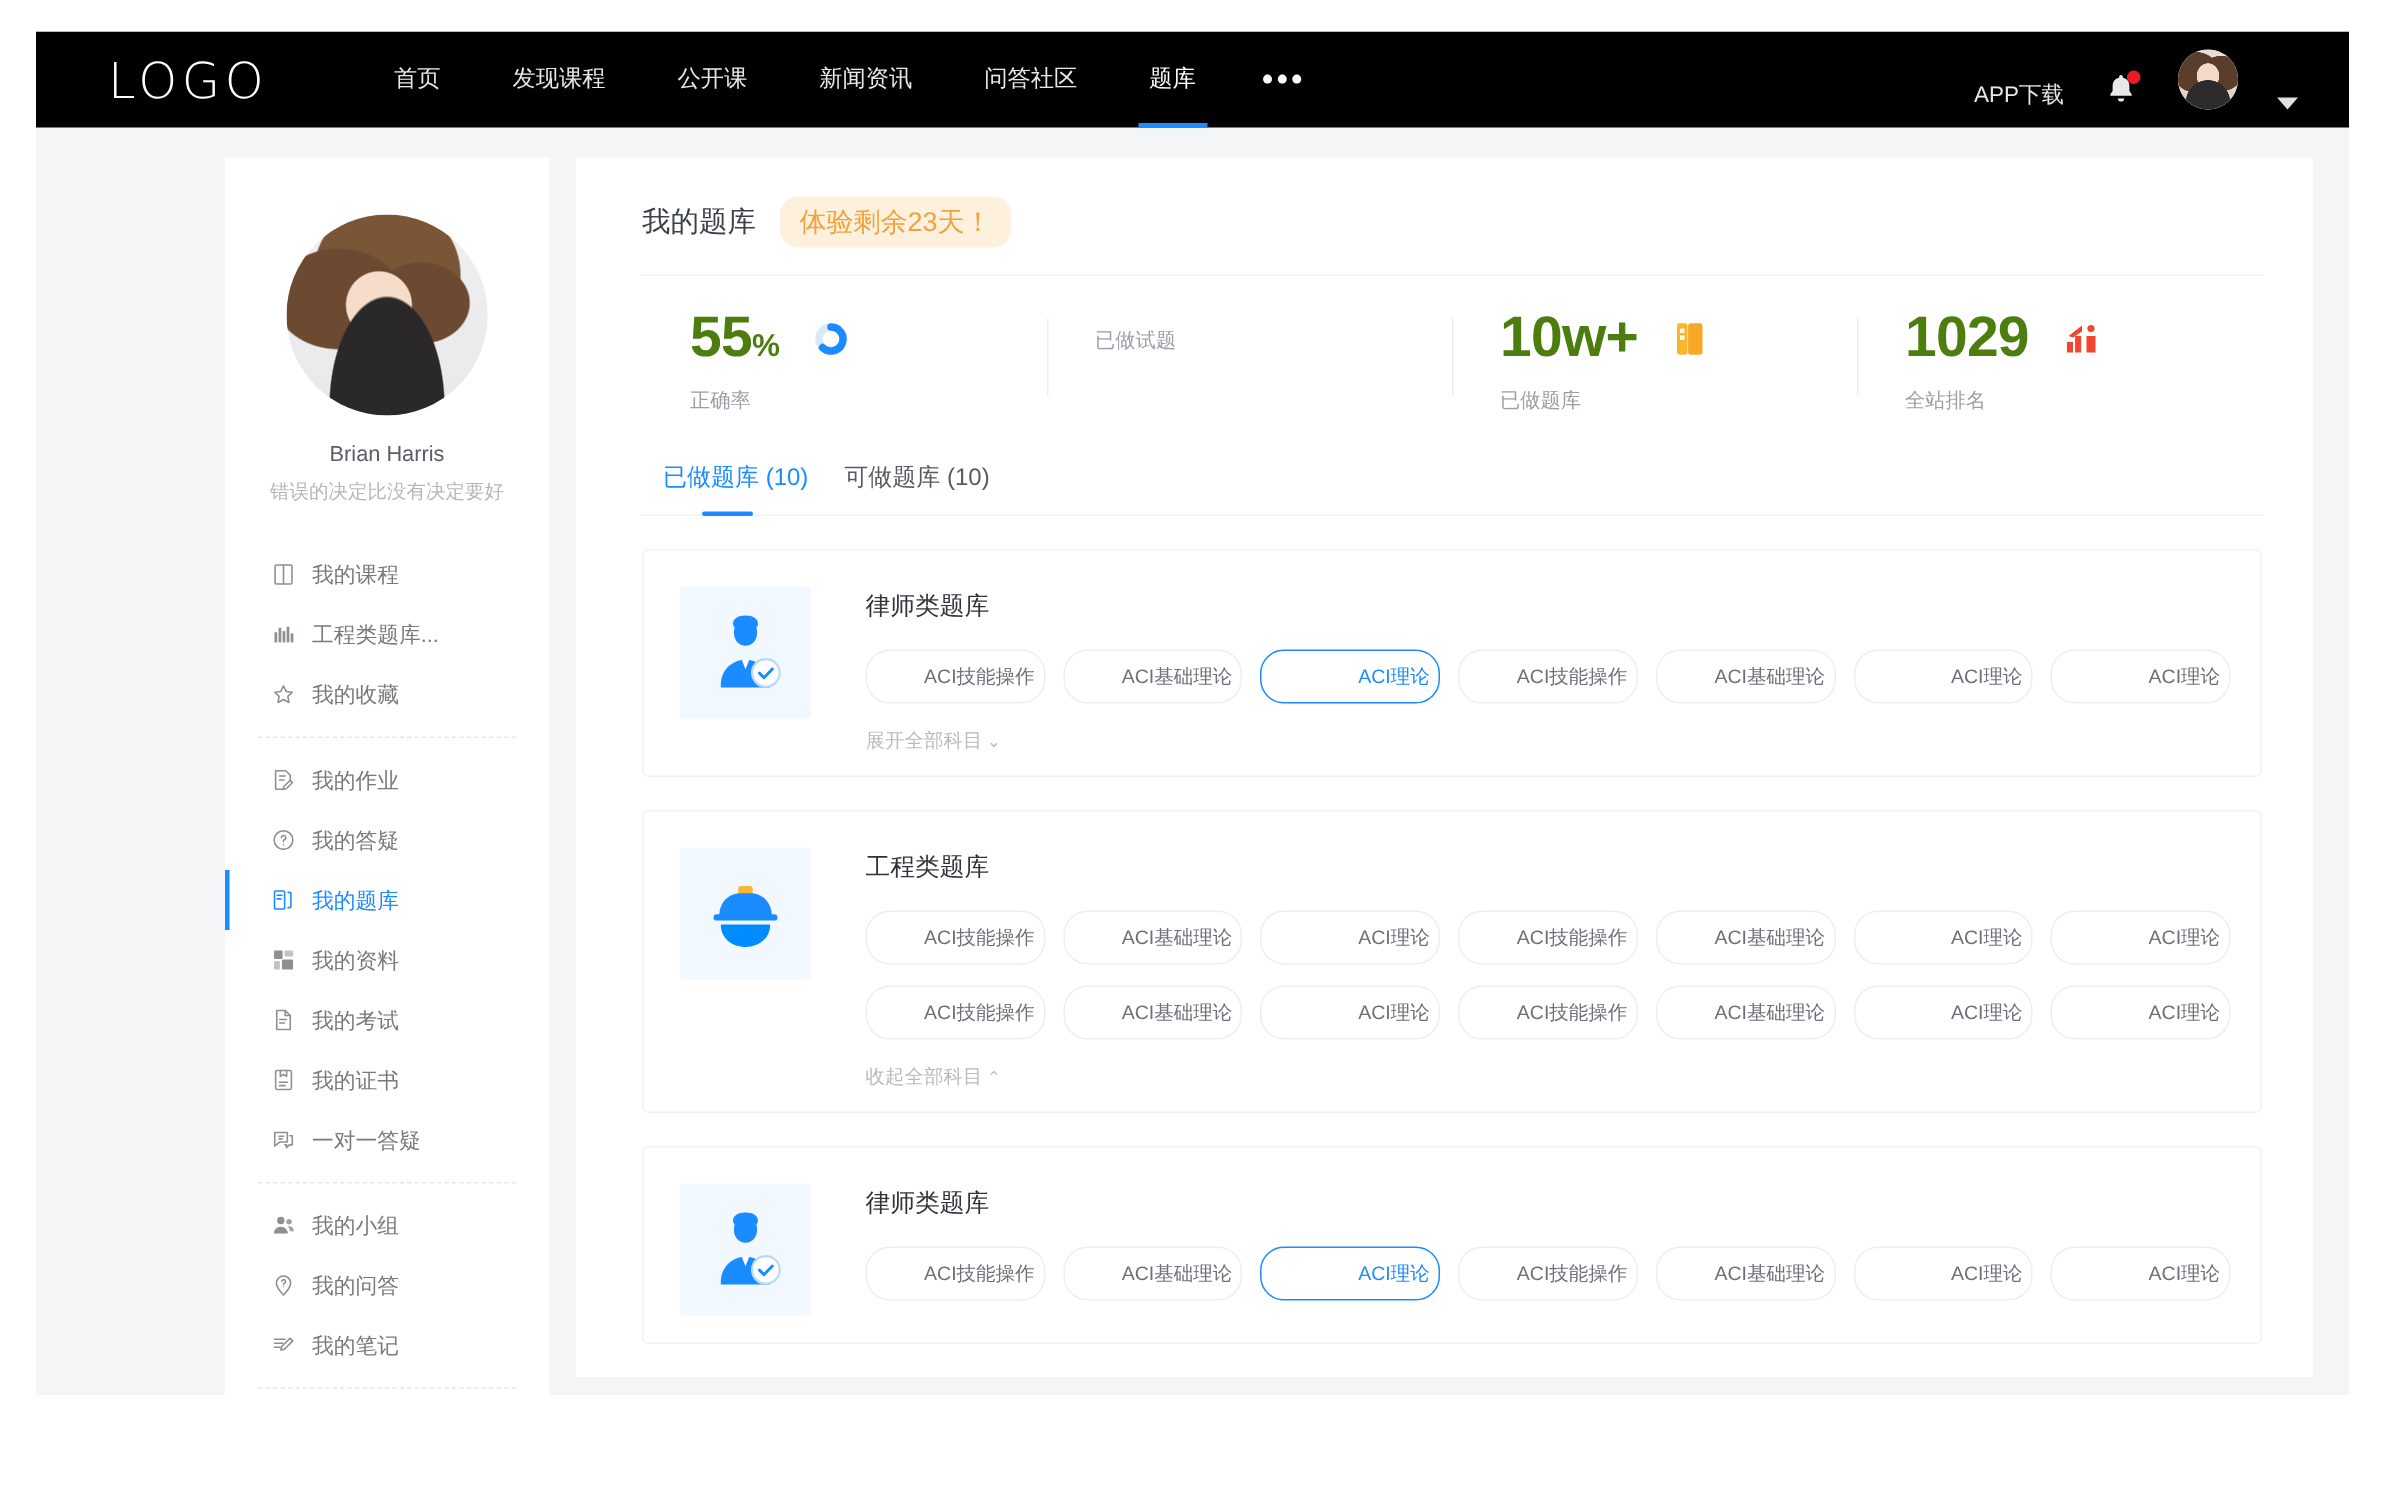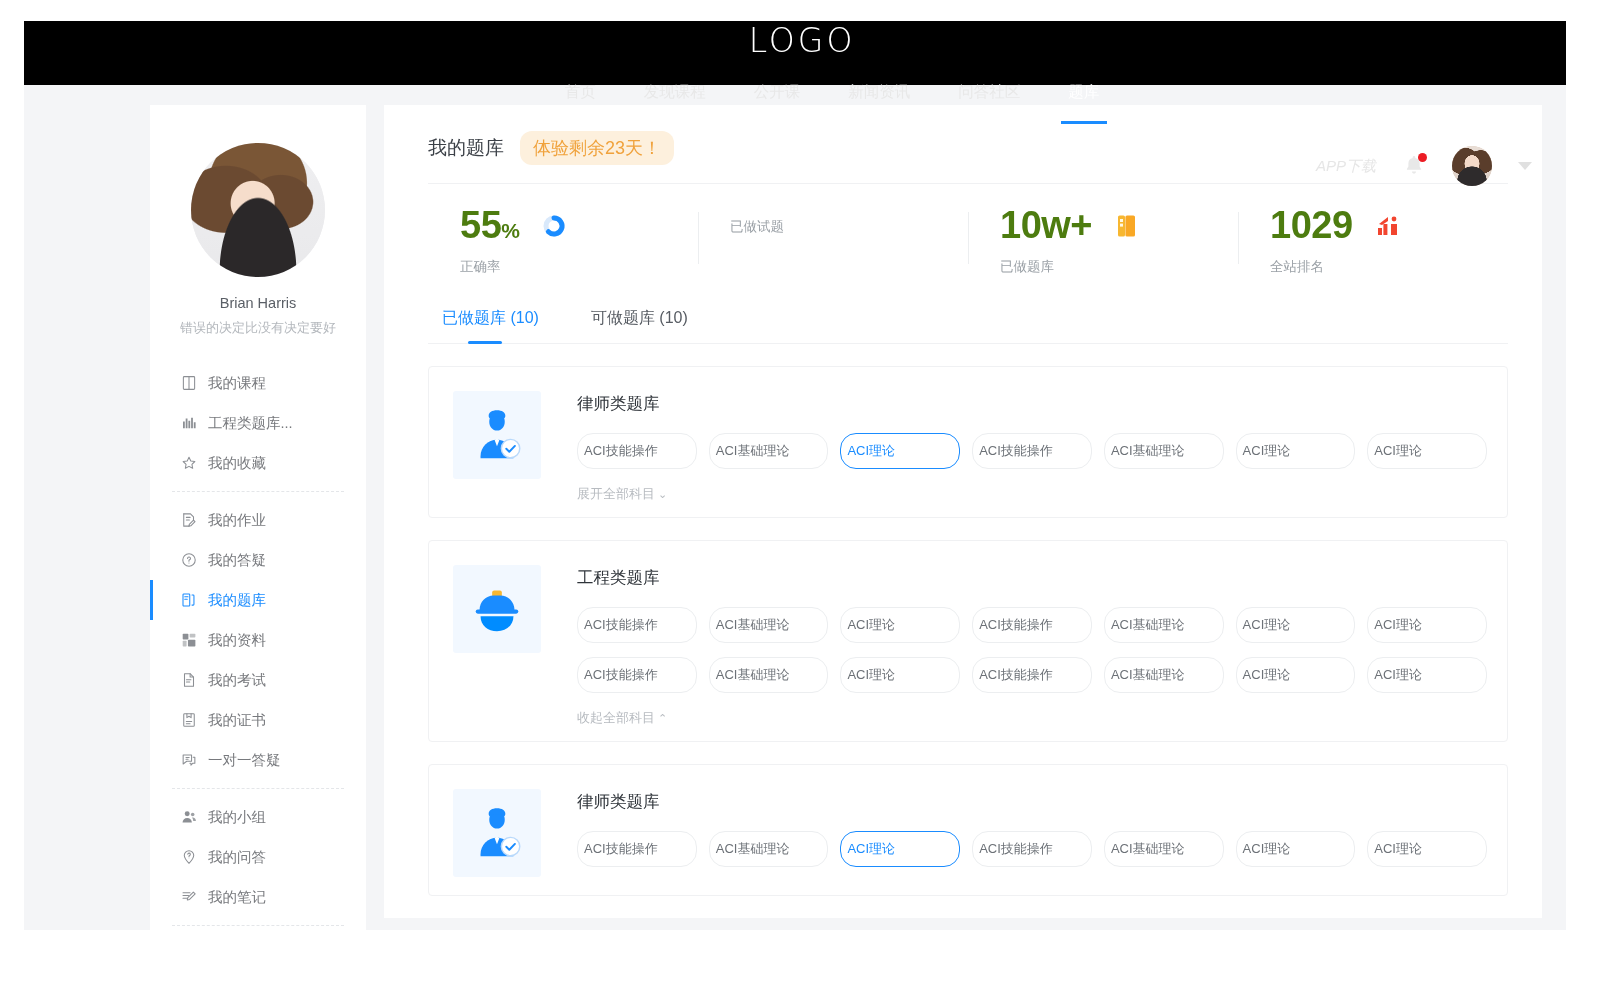--- a/index.html
+++ b/index.html
@@ -18,21 +18,20 @@
   }
 
   
   .navbar {
     position: relative;
     height: 64px;
     background: #000000;
     display: flex;
     align-items: center;
     padding: 0 34px 0 48px;
-    flex-direction: column;
   }
   .logo {
     color: #ffffff;
     font-size: 33px;
     letter-spacing: 3px;
     font-weight: 300;
     font-family: "DejaVu Sans", sans-serif;
   }
   .nav-links {
     display: flex;
@@ -63,23 +62,22 @@
     color: #ffffff;
     font-size: 22px;
     letter-spacing: 2px;
     padding: 0 20px;
     line-height: 1;
     cursor: pointer;
   }
   .nav-right {
     margin-left: auto;
     display: flex;
-    align-items: center;
+    align-items: flex-end;
     gap: 26px;
-    font-style: italic;
   }
   .app-dl {
     color: #e6e6e6;
     font-size: 15px;
     cursor: pointer;
   }
   .bell-wrap { position: relative; width: 24px; height: 26px; cursor: pointer; }
   .bell-dot {
     position: absolute; right: -1px; top: 0px;
     width: 9px; height: 9px; border-radius: 50%;
@@ -234,21 +232,21 @@
   .stat-label {
     margin-top: 12px;
     font-size: 13.5px;
     color: #9aa0a6;
   }
   .stat-ic { width: 26px; height: 26px; display:flex; align-items:center; justify-content:center;}
 
   
   .tabs {
     display: flex;
-    gap: 52px;
+    gap: 24px;
     padding: 14px 0 0 14px;
     border-bottom: 1px solid #f0f1f3;
     align-items: center;
   }
   .tab {
     position: relative;
     padding-bottom: 14px;
     font-size: 16px;
     color: #575c63;
     cursor: pointer;
@@ -286,21 +284,21 @@
     margin-bottom: 18px;
   }
   .tag-row {
     display: flex;
     gap: 12px;
     margin-bottom: 14px;
     flex-wrap: nowrap;
   }
   .tag {
     flex: 1;
-    text-align: left;
+    text-align: right;
     border: 1px solid #eceef0;
     border-radius: 16px;
     padding: 8px 6px;
     font-size: 13px;
     color: #6c7177;
     white-space: nowrap;
     cursor: pointer;
     background: #fff;
   }
   .tag.sel {

